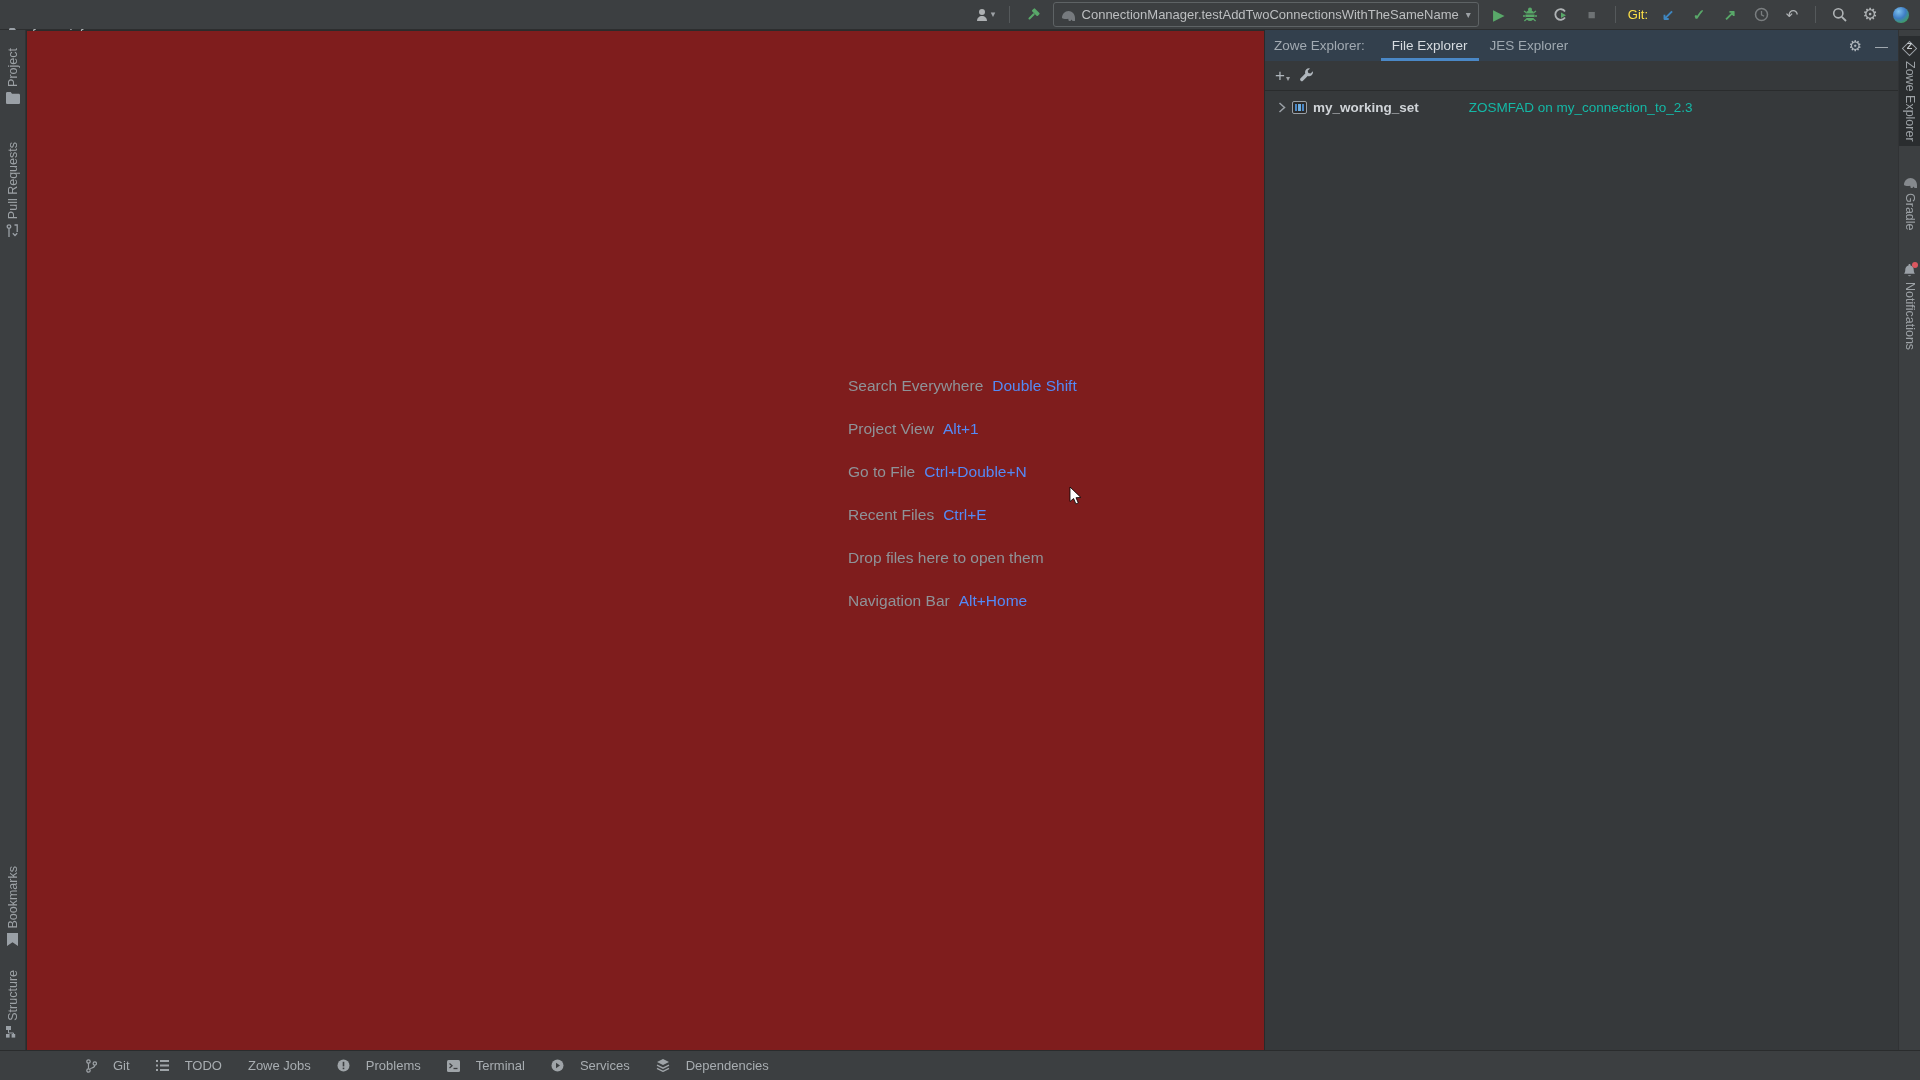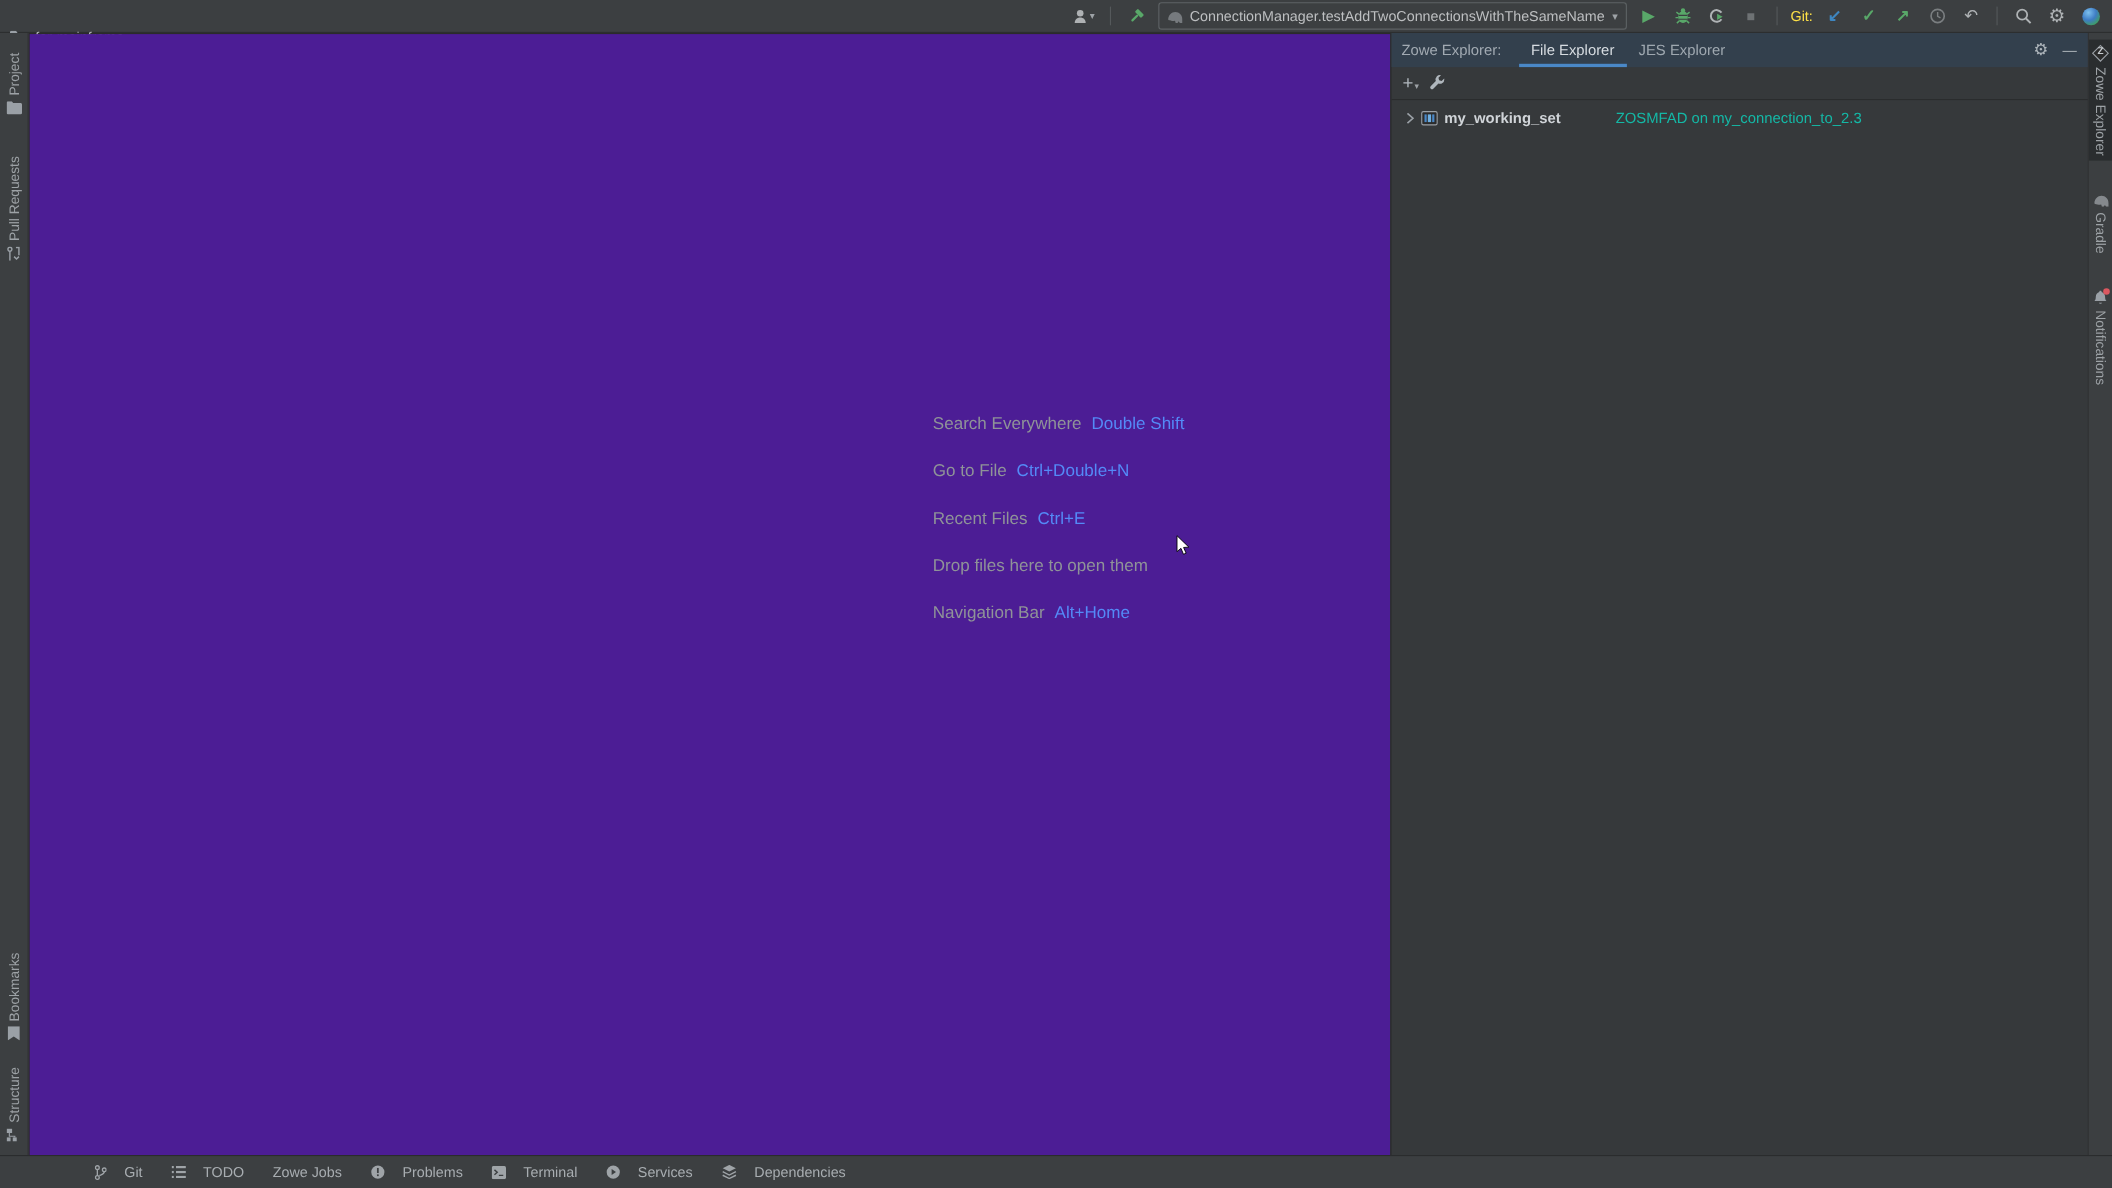--- a/index.html
+++ b/index.html
@@ -52,21 +52,21 @@
   .stripe-item.active{ background:#2A2D2F; }
   .zowe-diamond{ position:relative; width:16px; height:16px; }
   .zowe-diamond .d{ position:absolute; left:2.5px; top:2.5px; width:11px; height:11px;
     border:1.5px solid #9AA0A6; transform:rotate(45deg); background:#2B2B2B; }
   .zowe-diamond .z{ position:absolute; left:0; top:1px; width:16px; text-align:center;
     font-size:9px; font-weight:bold; color:#C6CBCF; }
   .bell-wrap{ position:relative; }
   .red-dot{ position:absolute; right:-2px; top:-2px; width:6px; height:6px; border-radius:50%; background:#DB5860; }
 
   
-  .editor{ position:absolute; left:27px; top:31px; width:1237px; bottom:30px; background:#4c1d95; }
+  .editor{ position:absolute; left:27px; top:31px; width:1237px; bottom:30px; background:#7f1d1d; }
   .shortcuts{ position:absolute; left:821px; top:333px; }
   .sc-row{ height:43px; display:flex; align-items:center; gap:9px; font-size:15.5px; }
   .sc-label{ color:#8F9398; }
   .sc-keys{ color:#548AF7; }
   .cursor-arrow{ position:absolute; left:1042px; top:455px; }
 
   
   .toolwindow{ position:absolute; left:1264px; top:30px; width:634px; bottom:30px;
     background:#36393B; border-left:1px solid #282A2B; display:flex; flex-direction:column; }
   .tw-header{ height:31px; background:#33404D; display:flex; align-items:center;
@@ -268,20 +268,24 @@
   </div>
 </div>
 
 <div class="editor">
   <div class="shortcuts">
     <div class="sc-row">
       <span class="sc-label">Search Everywhere</span>
       <span class="sc-keys">Double Shift</span>
     </div>
     <div class="sc-row">
+      <span class="sc-label">Project View</span>
+      <span class="sc-keys">Alt+1</span>
+    </div>
+    <div class="sc-row">
       <span class="sc-label">Go to File</span>
       <span class="sc-keys">Ctrl+Double+N</span>
     </div>
     <div class="sc-row">
       <span class="sc-label">Recent Files</span>
       <span class="sc-keys">Ctrl+E</span>
     </div>
     <div class="sc-row">
       <span class="sc-label">Drop files here to open them</span>
     </div>

